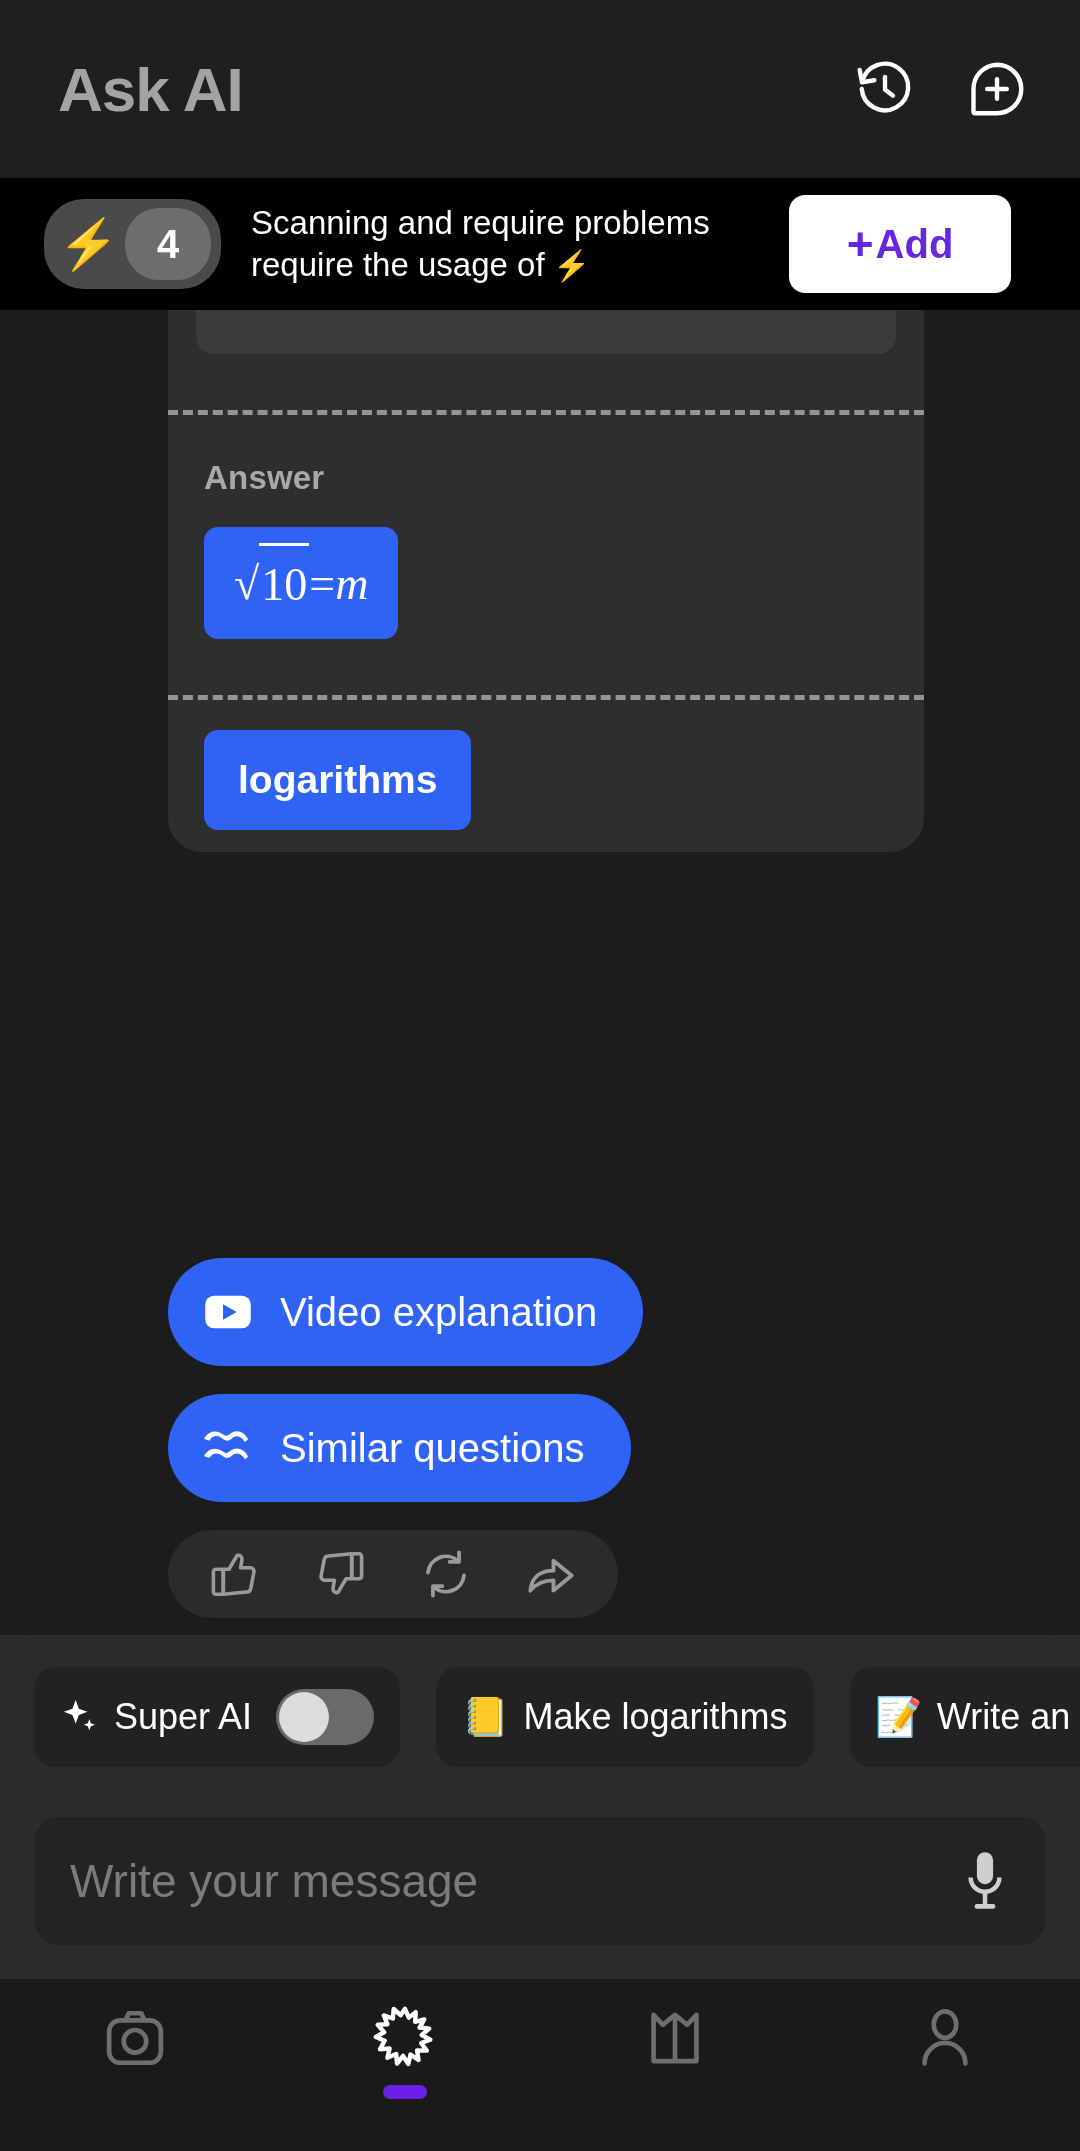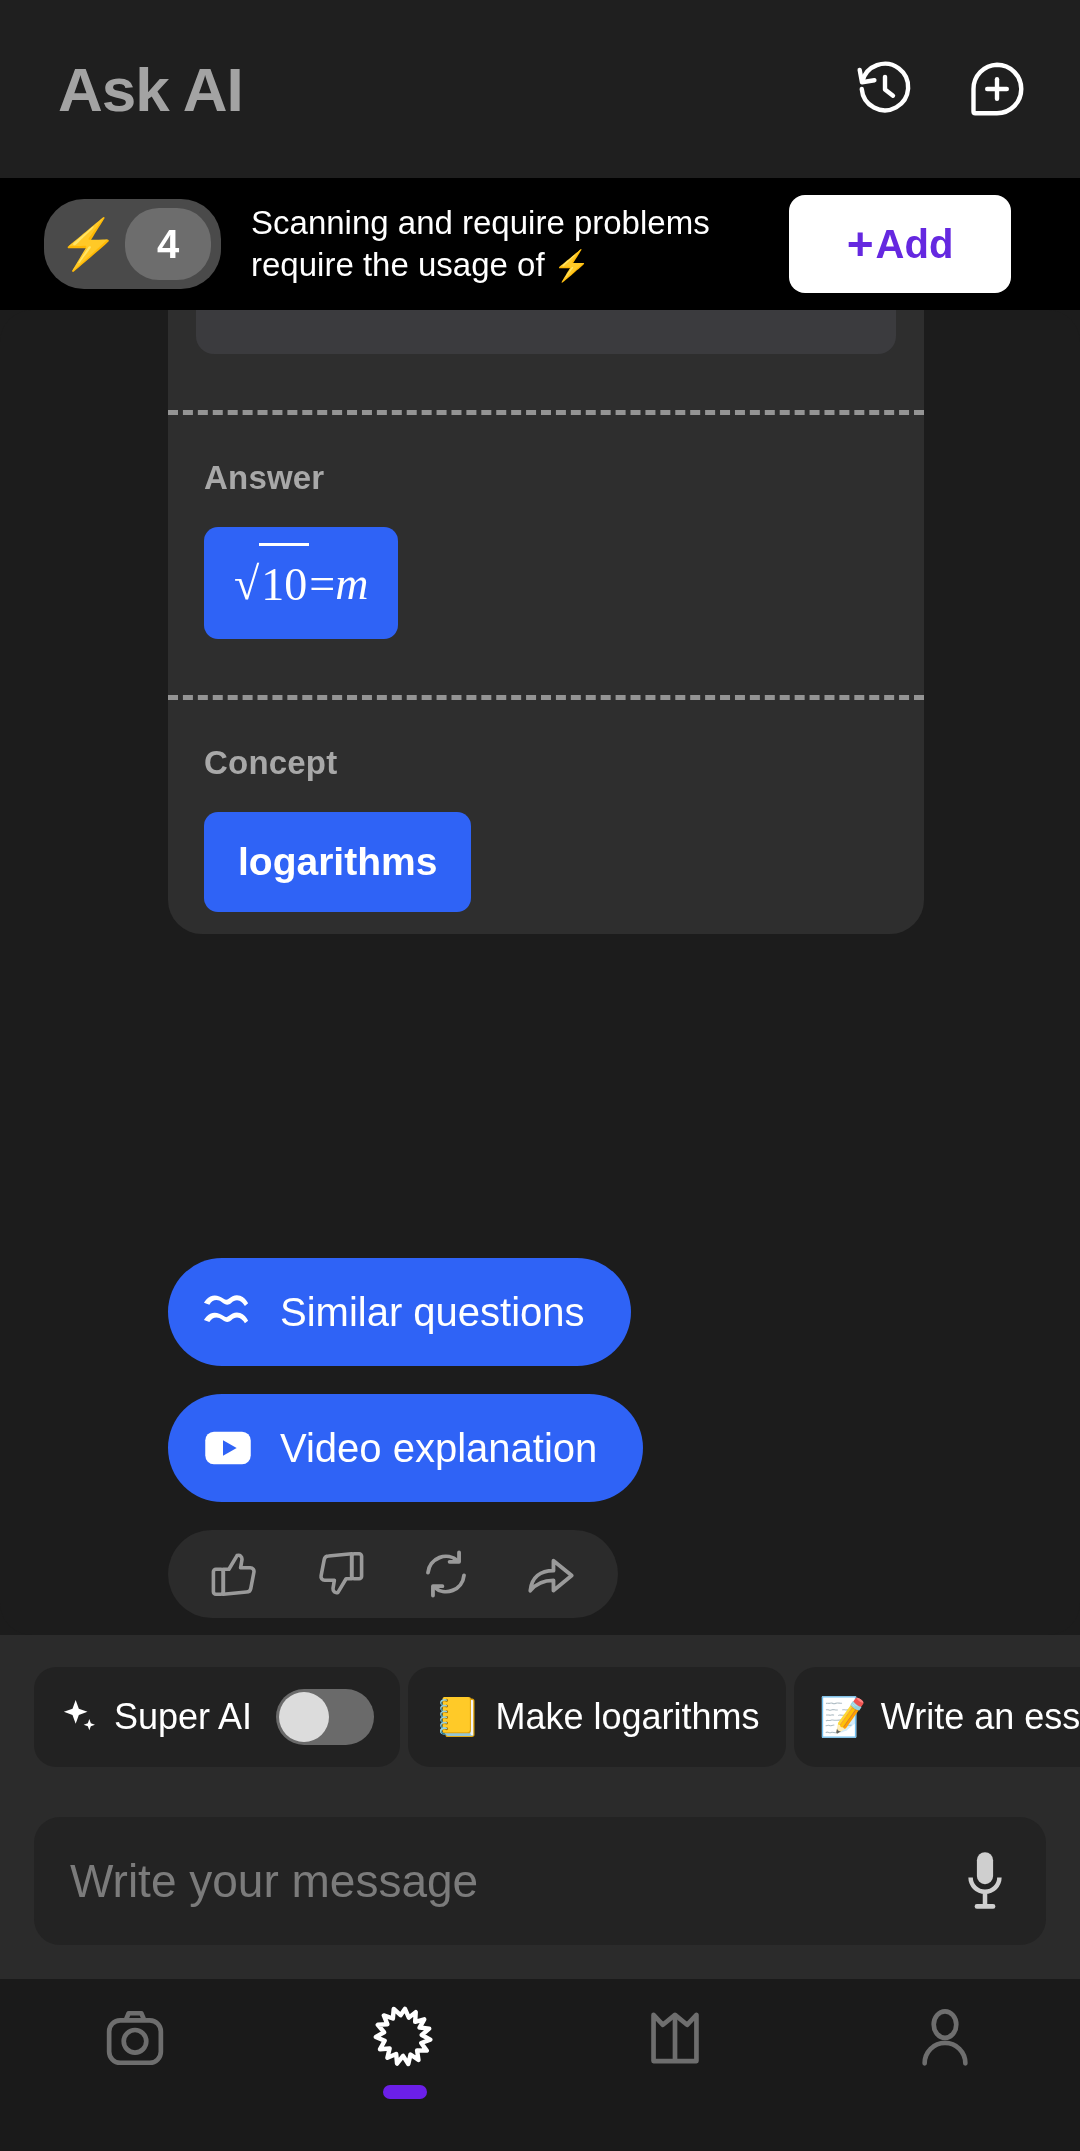--- a/index.html
+++ b/index.html
@@ -199,21 +199,21 @@
 
   
   .bottom-panel {
     flex: 0 0 auto;
     background: #2b2b2b;
     padding: 28px 0 0 0;
   }
   .quick-row {
     display: flex;
     align-items: center;
-    gap: 8px;
+    gap: 36px;
     padding: 0 34px;
     overflow: hidden;
     height: 108px;
   }
   .quick-chip {
     display: flex;
     align-items: center;
     background: #222222;
     border: none;
     border-radius: 22px;
@@ -342,39 +342,38 @@
       <div class="sec-label">Answer</div>
       <div class="chip chip-math">
         <span class="radical">√</span>
           <span style="border-top:3px solid #fff; padding:12px 2px;">10</span>
           <span> = </span>
           <span class="ital">m</span>
       </div>
 
       <hr class="divider">
 
-      <div class="sec-label">Concept</div>
       <div class="chip chip-concept">logarithms</div>
     </div>
 
     <div class="act-wrap">
+      <button class="act-btn">
+        <svg class="act-ico" viewBox="0 0 24 24">
+          <rect x="1.5" y="4.5" width="21" height="15" rx="4" fill="#ffffff"></rect>
+          <path d="M9.7 8.4 16 12l-6.3 3.6Z" fill="#2f63f6"></path>
+        </svg>
+        <span>Video explanation</span>
+      </button>
+
       <button class="act-btn">
         <svg class="act-ico" viewBox="0 0 24 24" fill="#ffffff">
           <path d="M3.4 8.6c1.6-2.6 4-2.6 5.8-1.1 1.6 1.3 3 1.5 4.3.3 1.1-1 2.4-1.6 3.8-1 1.1.5 1.9 1.4 2.5 2.4l1.5-1.2c-.8-1.5-2-2.9-3.7-3.5-2-.7-3.8.1-5.3 1.4-.8.7-1.5.6-2.3 0C8.1 4.5 5.9 3.8 3.8 4.8 2.5 5.4 1.6 6.5.9 7.7Z"></path>
           <path d="M3.4 16.6c1.6-2.6 4-2.6 5.8-1.1 1.6 1.3 3 1.5 4.3.3 1.1-1 2.4-1.6 3.8-1 1.1.5 1.9 1.4 2.5 2.4l1.5-1.2c-.8-1.5-2-2.9-3.7-3.5-2-.7-3.8.1-5.3 1.4-.8.7-1.5.6-2.3 0-1.9-1.4-4.1-2.1-6.2-1.1-1.3.6-2.2 1.7-2.9 2.9Z"></path>
         </svg>
         <span>Similar questions</span>
-      </button>
-
-      <button class="act-btn">
-        <svg class="act-ico" viewBox="0 0 24 24">
-          <rect x="1.5" y="4.5" width="21" height="15" rx="4" fill="#ffffff"></rect>
-          <path d="M9.7 8.4 16 12l-6.3 3.6Z" fill="#2f63f6"></path>
-        </svg>
-        <span>Video explanation</span>
       </button>
 
       <div class="feedback-bar">
         <svg class="fb-ico" viewBox="0 0 24 24" fill="none" stroke="#9a9a9a" stroke-width="1.6" stroke-linejoin="round">
           <path d="M6.8 21V9.9h2.5l3.6-6.1c1.3-.4 2.3.4 2.2 1.8l-.6 3.6h4.3c1.1 0 1.8.9 1.6 2l-1.4 7.3c-.2 1-.9 1.5-1.9 1.5Z"></path>
           <rect x="2.4" y="9.9" width="4.4" height="11.1" rx="1.1"></rect>
         </svg>
         <svg class="fb-ico" viewBox="0 0 24 24" fill="none" stroke="#9a9a9a" stroke-width="1.6" stroke-linejoin="round">
           <path d="M17.2 3v11.1h-2.5L11.1 20.2c-1.3.4-2.3-.4-2.2-1.8l.6-3.6H5.2c-1.1 0-1.8-.9-1.6-2l1.4-7.3C5.2 4.5 5.9 4 6.9 4Z"></path>
           <rect x="17.2" y="3" width="4.4" height="11.1" rx="1.1"></rect>

